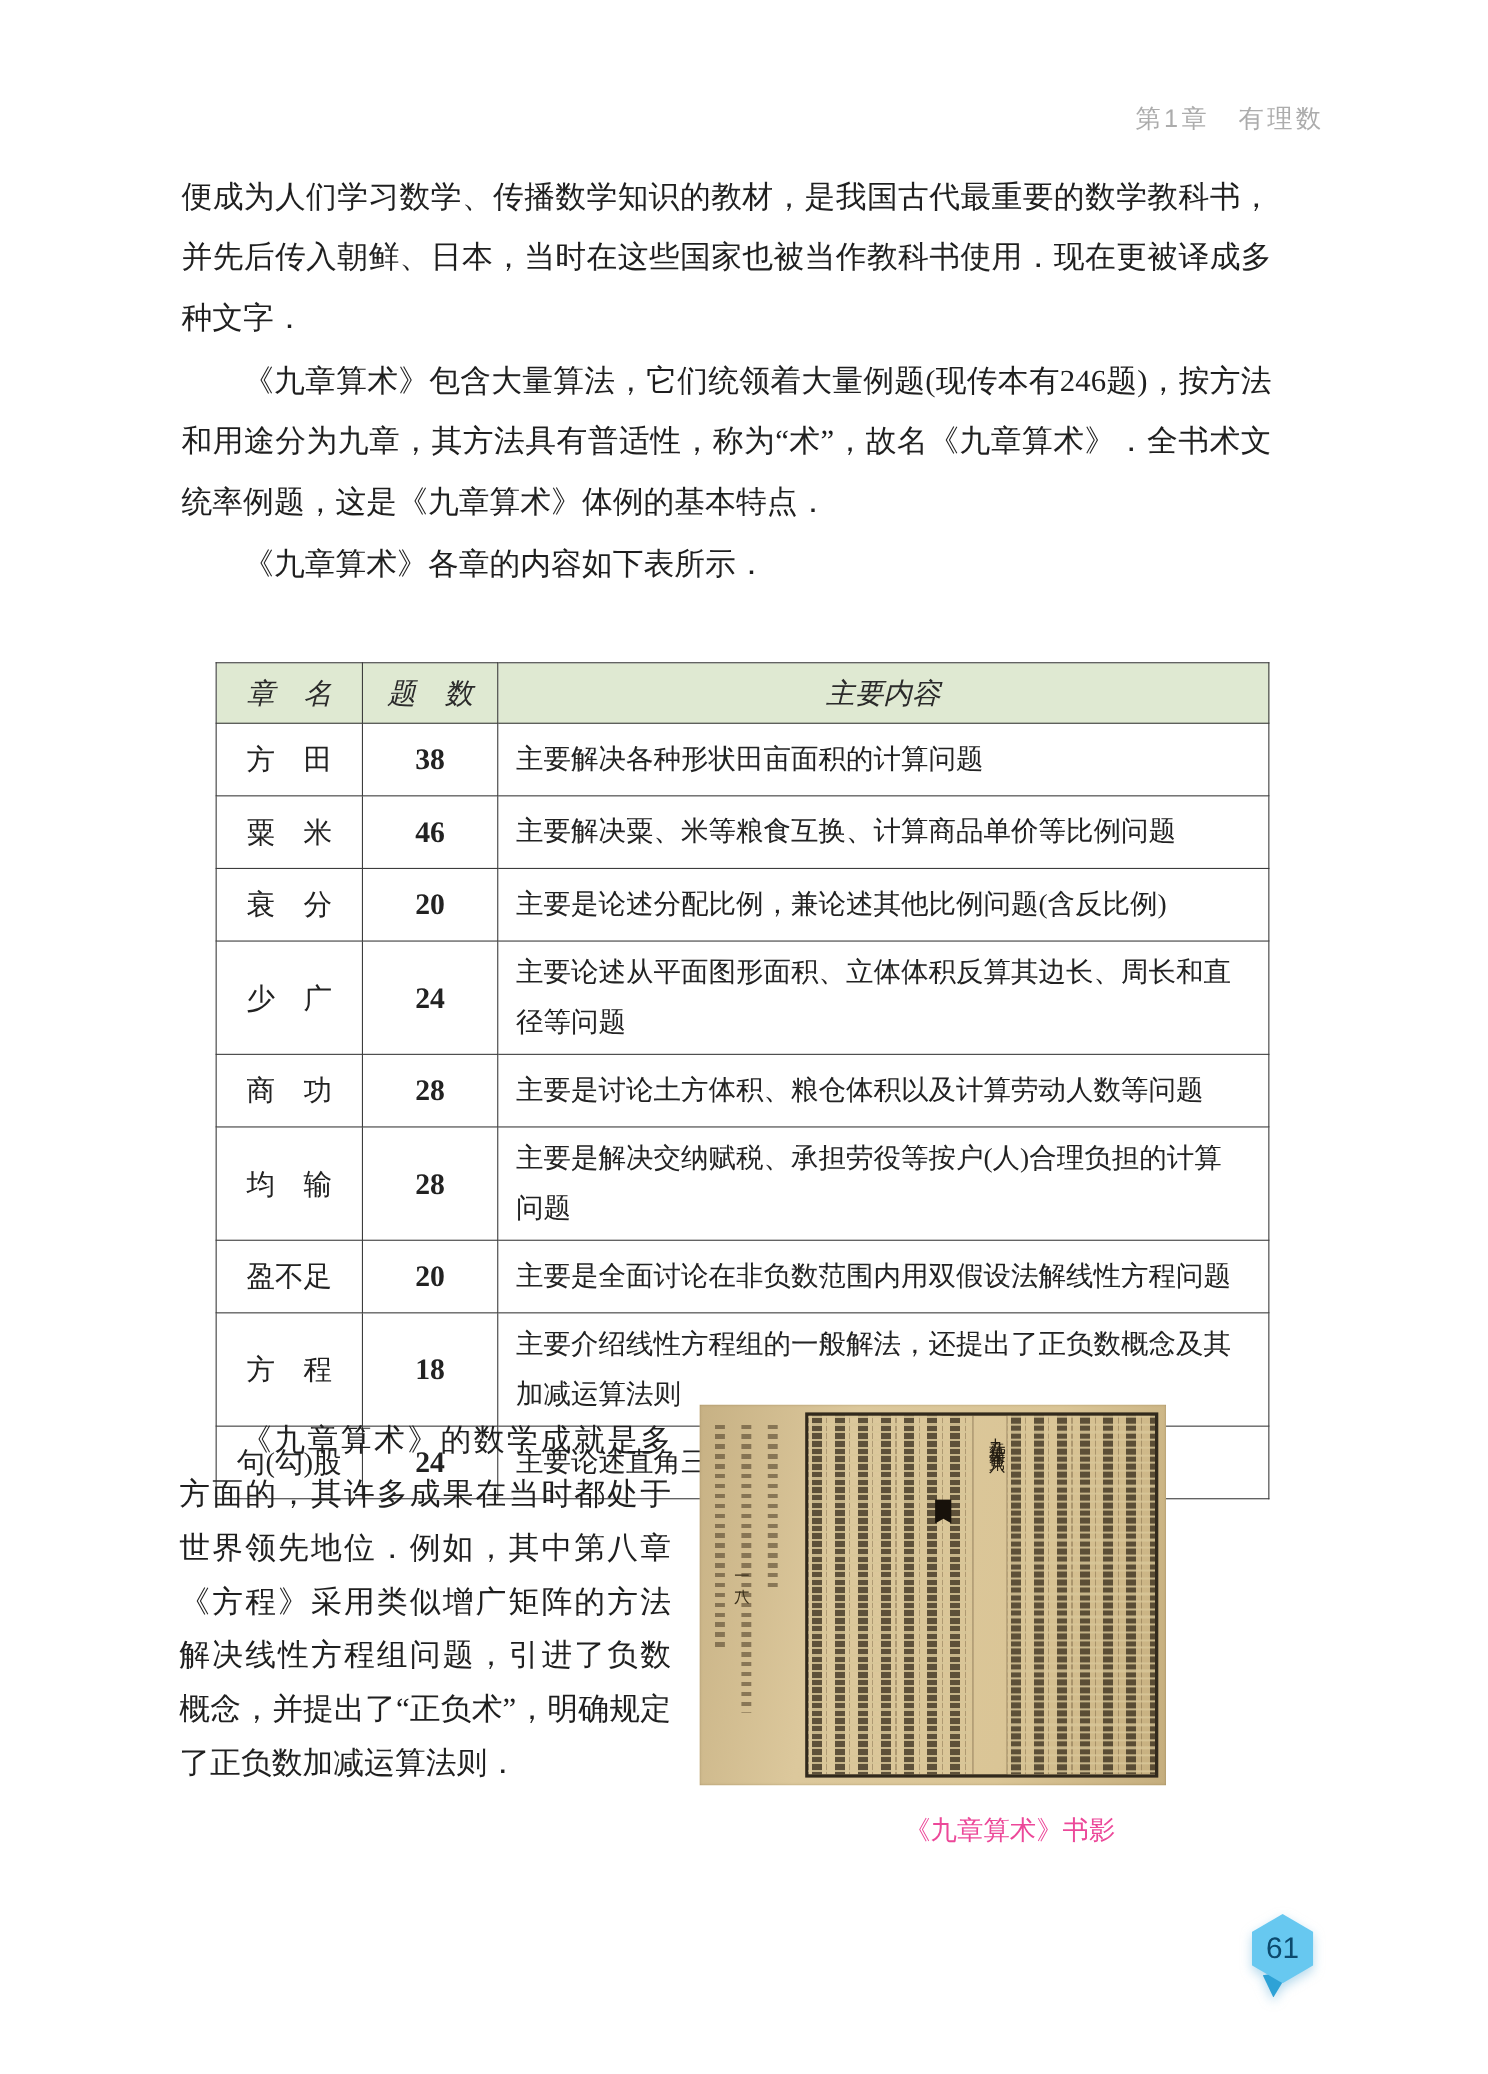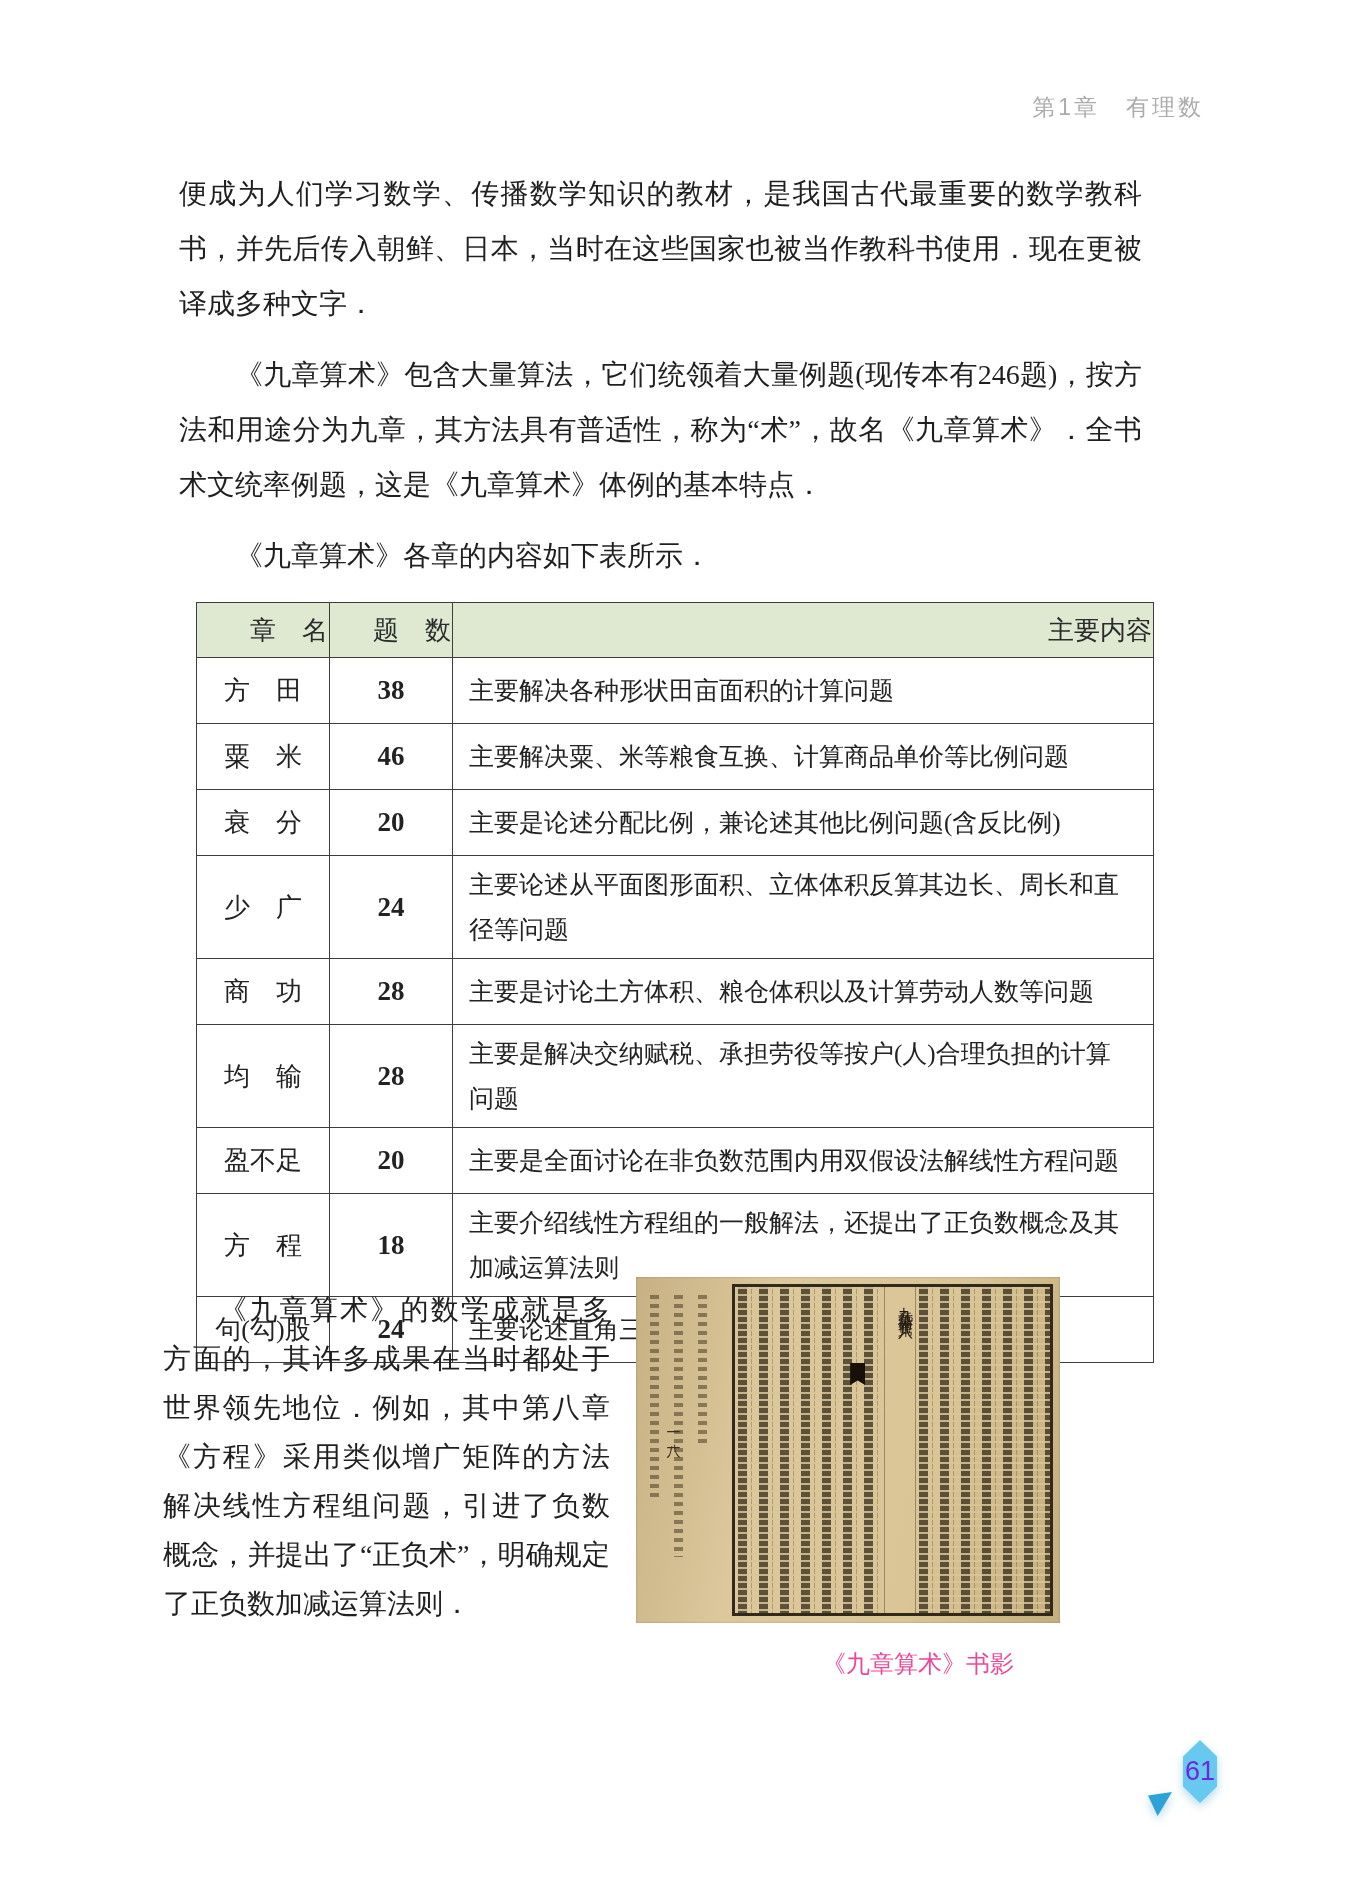--- a/index.html
+++ b/index.html
@@ -6,29 +6,29 @@
   .page{position:relative;width:1353px;height:1885px;background:#ffffff;overflow:hidden;
         font-family:"Liberation Serif",serif;color:#1f1f1f;padding-left:29px;}
 
   
   .chapter-header{position:absolute;top:92px;right:178px;font-family:"Liberation Sans",sans-serif;
         font-size:23px;color:#acacac;letter-spacing:3px;}
 
   
   .text-block{position:absolute;left:163px;top:150px;width:995px;font-size:28px;line-height:55px;
         text-align:justify;}
-  .text-block p{margin:16px;text-indent:2em;}
+  .text-block p{margin:2px;text-indent:2em;}
   .text-block p.no-indent{text-indent:0;}
 
   
   .content-table{position:absolute;left:196px;top:602px;width:958px;border-collapse:collapse;
         table-layout:fixed;}
   .content-table th,.content-table td{border:1.6px solid #3d3d3d;vertical-align:middle;}
   .content-table th{background:#dfe9d2;height:52px;font-family:"Liberation Sans",sans-serif;
-        font-weight:normal;font-size:26px;color:#2b2b2b;text-align:right;}
+        font-weight:normal;font-size:26px;color:#2b2b2b;text-align:center;font-style:italic;}
   .col-chapter{width:130px;}
   .col-count{width:120px;}
   .cell-chapter{text-align:center;font-size:26px;color:#222;}
   .cell-count{text-align:center;font-size:27px;color:#222;font-family:"Liberation Serif",serif;font-weight:bold;}
   .cell-content{font-size:25px;line-height:45px;padding:6px 18px 6px 16px;color:#222;text-align:left;}
   tr.single td{height:53px;}
 
   
   .bottom-paragraph{position:absolute;left:163px;top:1285px;width:447px;margin:0;font-size:28px;
         line-height:49px;text-align:justify;text-indent:2em;}
@@ -58,24 +58,24 @@
   .bookmark-tab{position:absolute;left:50.5%;top:86px;width:15px;height:22px;background:#17110a;
         clip-path:polygon(0 0,100% 0,100% 100%,50% 80%,0 100%);}
   .photo-caption{position:absolute;left:638px;top:1648px;width:560px;text-align:center;
         font-size:24px;color:#ec4899;}
 
   
   .page-badge{position:absolute;left:1138px;top:1740px;width:56px;height:78px;
         filter:drop-shadow(0 4px 5px rgba(120,185,220,.55));}
   .badge-tail{position:absolute;left:10px;top:52px;width:24px;height:24px;background:#2ea2d6;
         clip-path:polygon(0 15%,100% 0,40% 100%);}
-  .badge-hex{position:absolute;left:0;top:0;width:34px;height:63px;background:#67c8f0;
+  .badge-hex{position:absolute;left:0;top:0;width:56px;height:63px;background:#67c8f0;
         clip-path:polygon(50% 0,100% 26%,100% 74%,50% 100%,0 74%,0 26%);
         display:flex;align-items:center;justify-content:center;
-        font-family:"Liberation Sans",sans-serif;font-size:27px;color:#6d28d9;margin-left:45px;}
+        font-family:"Liberation Sans",sans-serif;font-size:27px;color:#0c4a6e;}
 </style>
 </head>
 <body>
 
 <div class="page">
 
   <div class="chapter-header">第1章　有理数</div>
 
   <div class="text-block">
     <p class="no-indent">便成为人们学习数学、传播数学知识的教材，是我国古代最重要的数学教科书，并先后传入朝鲜、日本，当时在这些国家也被当作教科书使用．现在更被译成多种文字．</p>

